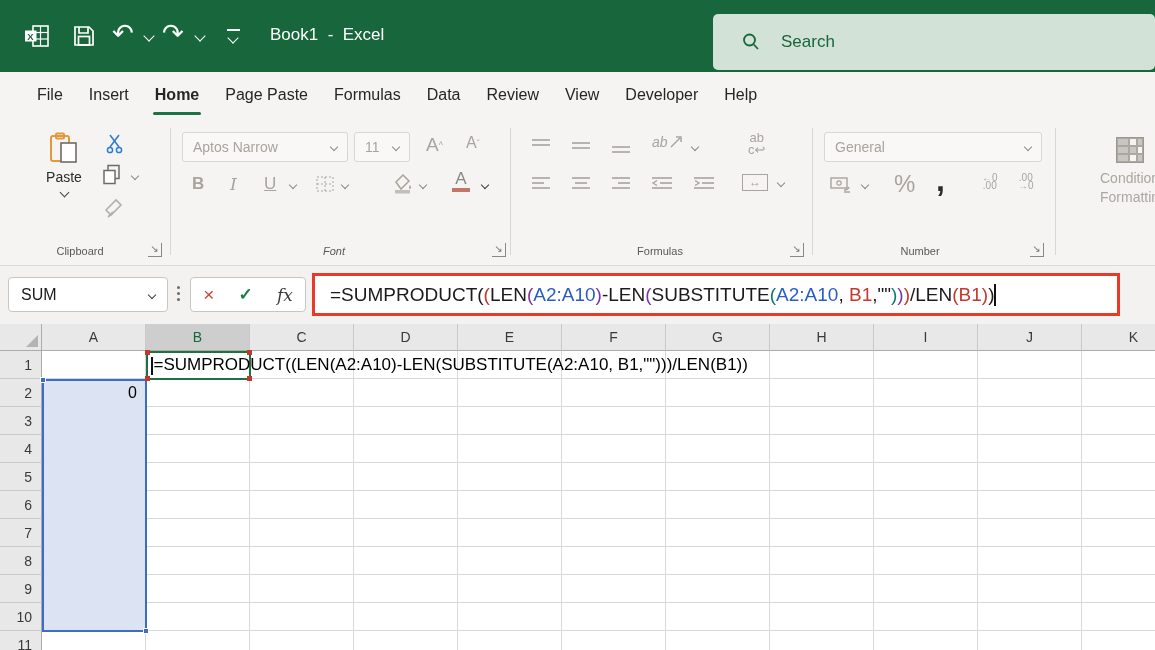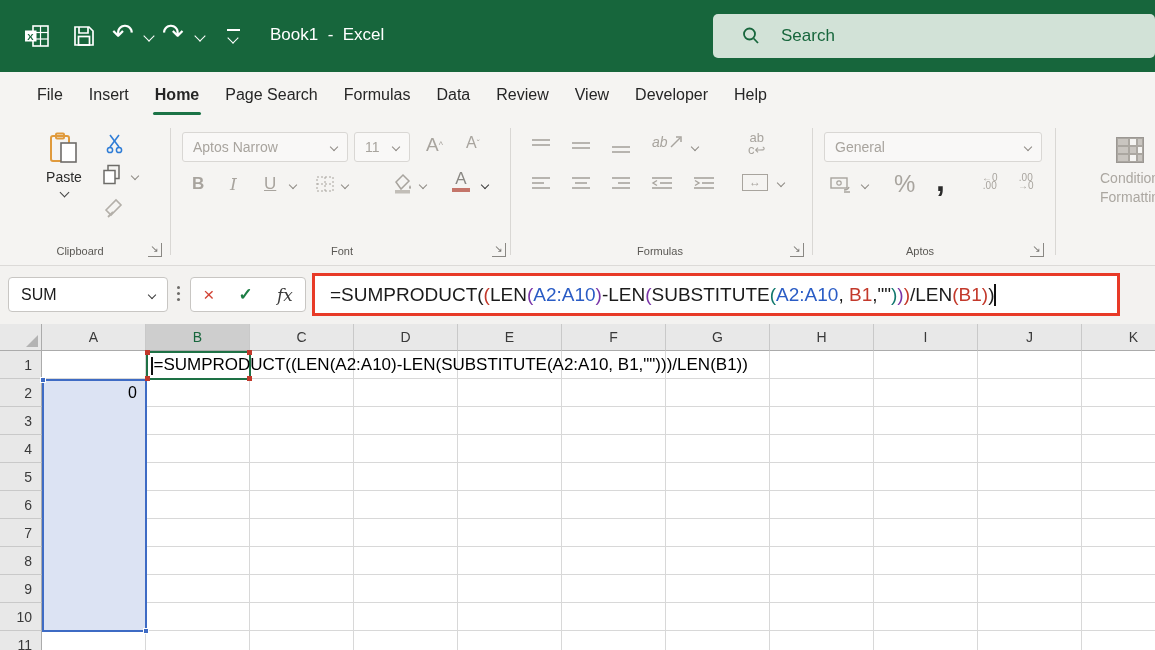--- a/index.html
+++ b/index.html
@@ -12,21 +12,21 @@
   .qat-item { display:flex; align-items:center; justify-content:center; color:#fff; }
   .logo { position:absolute; left:24px; top:24px; }
   .save { position:absolute; left:72px; top:24px; }
   .undo { position:absolute; left:112px; top:18px; font-size:26px; color:#fff; }
   .redo { position:absolute; left:162px; top:18px; font-size:26px; color:#fff; }
   .tb-chev { position:absolute; width:8px; height:8px; border-right:1.6px solid #fff; border-bottom:1.6px solid #fff; transform:rotate(45deg); }
   .qat-custom { position:absolute; left:226px; top:28px; width:16px; height:16px; }
   .qat-custom .bar { position:absolute; left:1px; top:1px; width:13px; height:2px; background:#fff; }
   .qat-custom .chv { position:absolute; left:3px; top:6px; width:8px; height:8px; border-right:1.6px solid #fff; border-bottom:1.6px solid #fff; transform:rotate(45deg); }
   .doc-title { position:absolute; left:270px; top:25px; color:#fff; font-size:17px; white-space:pre; }
-  .searchbox { position:absolute; left:713px; top:14px; right:0; height:44px; background:#D2E2D7; border-radius:5px; display:flex; align-items:center; }
+  .searchbox { position:absolute; left:713px; top:14px; right:0; height:56px; background:#D2E2D7; border-radius:5px; display:flex; align-items:center; }
   .searchbox .mag { margin-left:28px; }
   .searchbox .stext { margin-left:20px; color:#17663C; font-size:17px; }
 
   
   .menubar { position:absolute; left:0; top:72px; width:100%; height:46px; background:#F5F4F2; display:flex; align-items:center; padding-left:24px; }
   .tab { position:relative; padding:0 13px; height:46px; line-height:46px; font-size:16px; color:#262626; cursor:default; }
   .tab.active { font-weight:bold; }
   .tab.active::after { content:""; position:absolute; left:11px; right:11px; bottom:3px; height:3.5px; border-radius:2px; background:#1B7346; }
 
   
@@ -130,21 +130,21 @@
         </svg>
       </span>
       <span class="stext">Search</span>
     </div>
   </div>
 
   <div class="menubar">
     <span class="tab">File</span>
     <span class="tab">Insert</span>
     <span class="tab active">Home</span>
-    <span class="tab">Page Search</span>
+    <span class="tab">Page Paste</span>
     <span class="tab">Formulas</span>
     <span class="tab">Data</span>
     <span class="tab">Review</span>
     <span class="tab">View</span>
     <span class="tab">Developer</span>
     <span class="tab">Help</span>
   </div>
 
   <div class="ribbon">
 
@@ -218,21 +218,21 @@
         <path d="M18 13 q2 3 0 4 q-2 -1 0 -4" fill="#A8A49E"></path>
         <rect x="3" y="18" width="15" height="3.5" fill="#C2BEB8"></rect>
       </svg>
     </span>
     <span class="chev" style="position:absolute; left:420px; top:64px;"></span>
     <span class="rb-btn" style="left:452px; top:52px; font-size:17px; color:#8A8884; flex-direction:column; line-height:17px;">
       <span>A</span>
       <span style="display:block; width:18px; height:4px; background:#C4756A; margin-top:1px;"></span>
     </span>
     <span class="chev dark" style="position:absolute; left:482px; top:64px;"></span>
-    <div class="group-label" style="left:292px; width:100px;">Font</div>
+    <div class="group-label" style="left:284px; width:100px;font-style:italic;">Font</div>
     <span class="launcher" style="left:492px;">↘</span>
     <div class="vsep" style="left:510px;"></div>
 
     <span class="rb-btn" style="left:530px; top:20px;">
       <svg class="icon-lines" width="22" height="16" viewBox="0 0 22 16">
           <line x1="2" y1="2" x2="20" y2="2"></line>
           <line x1="2" y1="7" x2="20" y2="7"></line>
         </svg>
     </span>
     <span class="rb-btn" style="left:570px; top:20px;">
@@ -319,21 +319,21 @@
     <span class="rb-btn dis" style="left:894px; top:52px; font-size:24px;">%</span>
     <span class="rb-btn" style="left:936px; top:44px; font-size:32px; font-weight:bold; color:#2B2B2B;">,</span>
     <span class="rb-btn" style="left:982px; top:56px; flex-direction:column;">
       <span class="minitxt" style="font-size:10px;">←0</span>
       <span class="minitxt" style="font-size:10px;">.00</span>
     </span>
     <span class="rb-btn" style="left:1018px; top:56px; flex-direction:column;">
       <span class="minitxt" style="font-size:10px;">.00</span>
       <span class="minitxt" style="font-size:10px;">→0</span>
     </span>
-    <div class="group-label" style="left:870px; width:100px;">Aptos</div>
+    <div class="group-label" style="left:870px; width:100px;">Number</div>
     <span class="launcher" style="left:1030px;">↘</span>
     <div class="vsep" style="left:1055px;"></div>
 
     <div class="cf">
       <span class="cf-grid">
         <span class="f"></span>
           <span></span>
           <span class="f"></span>
         <span class="f"></span>
           <span class="f"></span>

